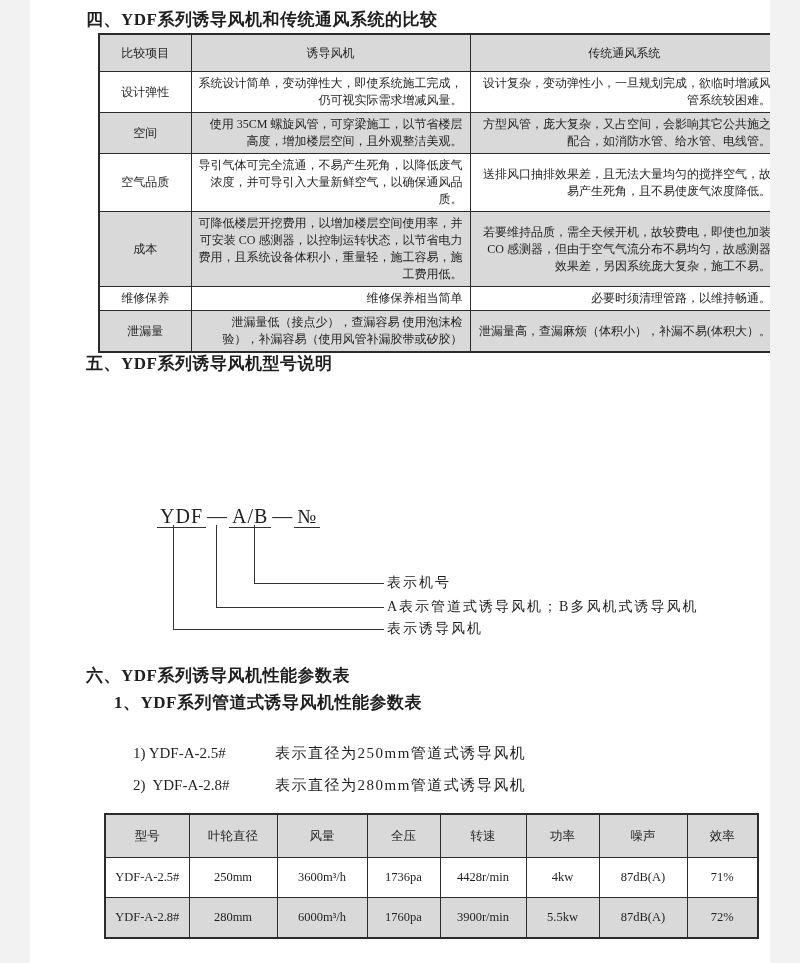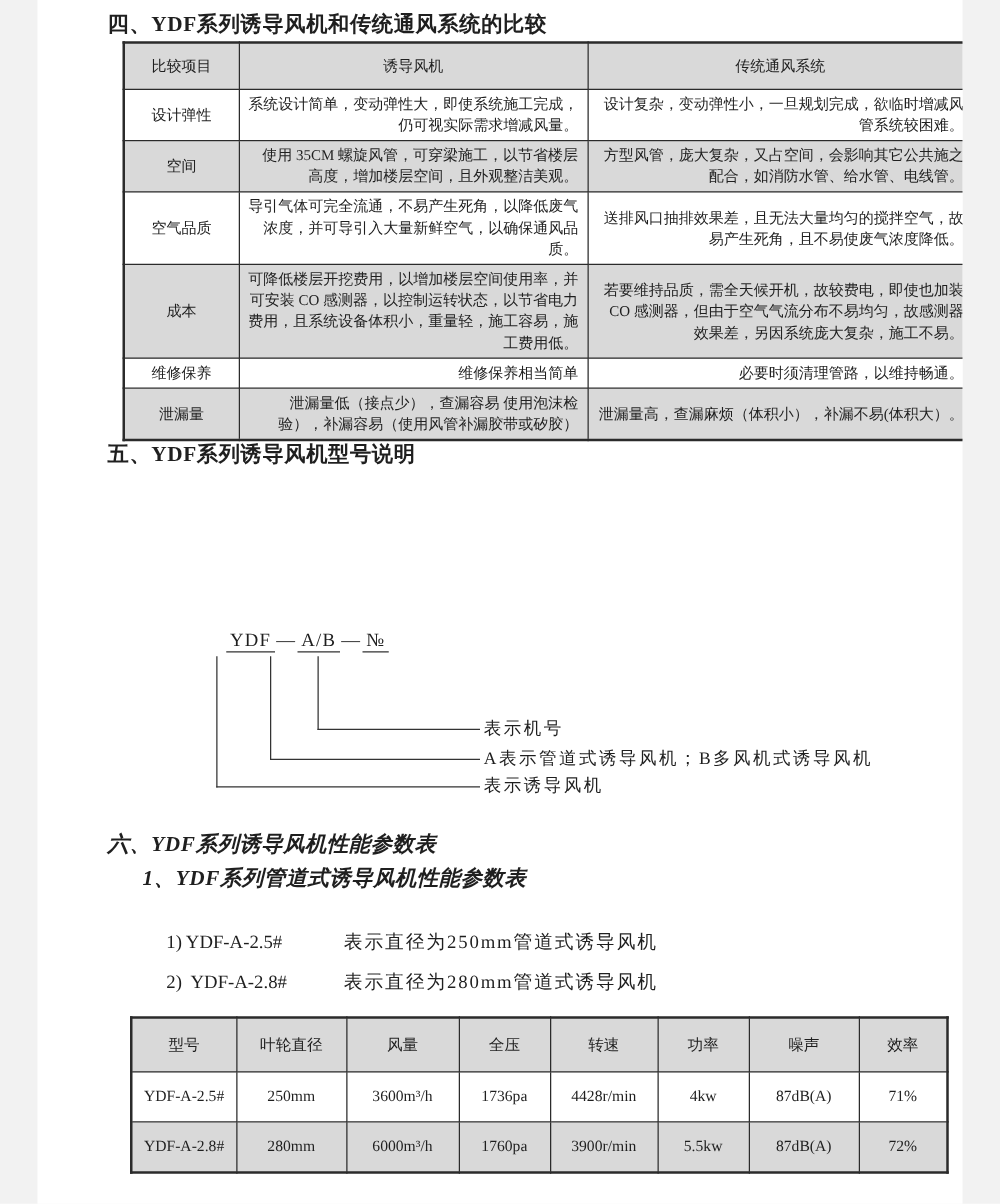--- a/index.html
+++ b/index.html
@@ -20,34 +20,34 @@
   .t1 thead th{background:var(--shade);height:34px;text-align:center;}
   .t1 tbody th{text-align:center;padding:2px 8px;}
   .t1 tbody td{text-align:right;padding:3px 7px;}
   .t1 tbody tr:nth-child(even){background:var(--shade);}
   .t1 tbody tr:nth-child(odd){background:#ffffff;}
 
   
   .para{position:absolute;left:57px;top:390px;width:691px;font-size:16px;line-height:36px;text-align:justify;text-indent:2em;}
 
   .diagram{position:absolute;left:115px;top:503px;width:640px;height:150px;}
-  .code-line{position:absolute;left:12px;top:2px;font-size:15px;letter-spacing:1px;white-space:nowrap;margin-left:24px;}
+  .code-line{position:absolute;left:12px;top:2px;font-size:20px;letter-spacing:1px;white-space:nowrap;}
   .code-part{border-bottom:1px solid #333;padding:0 3px;}
   .code-dash{padding:0 1px;}
   .conn{position:absolute;border-left:1px solid #333;border-bottom:1px solid #333;}
   .c1{left:28px;top:22px;width:210px;height:104px;}
   .c2{left:71px;top:22px;width:167px;height:82px;}
   .c3{left:109px;top:22px;width:129px;height:58px;}
   .dlabel{position:absolute;left:242px;font-size:14px;letter-spacing:2px;white-space:nowrap;}
   .L0{top:71px;}
   .L1{top:95px;}
   .L2{top:117px;}
 
   
-  .h2{position:absolute;font-size:17px;font-weight:bold;letter-spacing:0.5px;white-space:nowrap;font-style:italic;}
+  .h2{position:absolute;font-size:17px;font-weight:bold;letter-spacing:0.5px;white-space:nowrap;}
   .note{position:absolute;font-size:15px;white-space:pre;}
   .note .code{display:inline-block;min-width:142px;}
   .note .desc{letter-spacing:1.5px;}
 
   
   .t2{position:absolute;left:74px;top:813px;width:653px;border-collapse:collapse;table-layout:fixed;border:2px solid var(--line);}
   .t2 th,.t2 td{border:1px solid var(--line);font-size:12.5px;font-weight:normal;text-align:center;vertical-align:middle;margin-top:32px;}
   .t2 thead th{background:var(--shade);height:40px;}
   .t2 tbody td{height:37px;}
   .t2 tbody tr:nth-child(even){background:var(--shade);}

